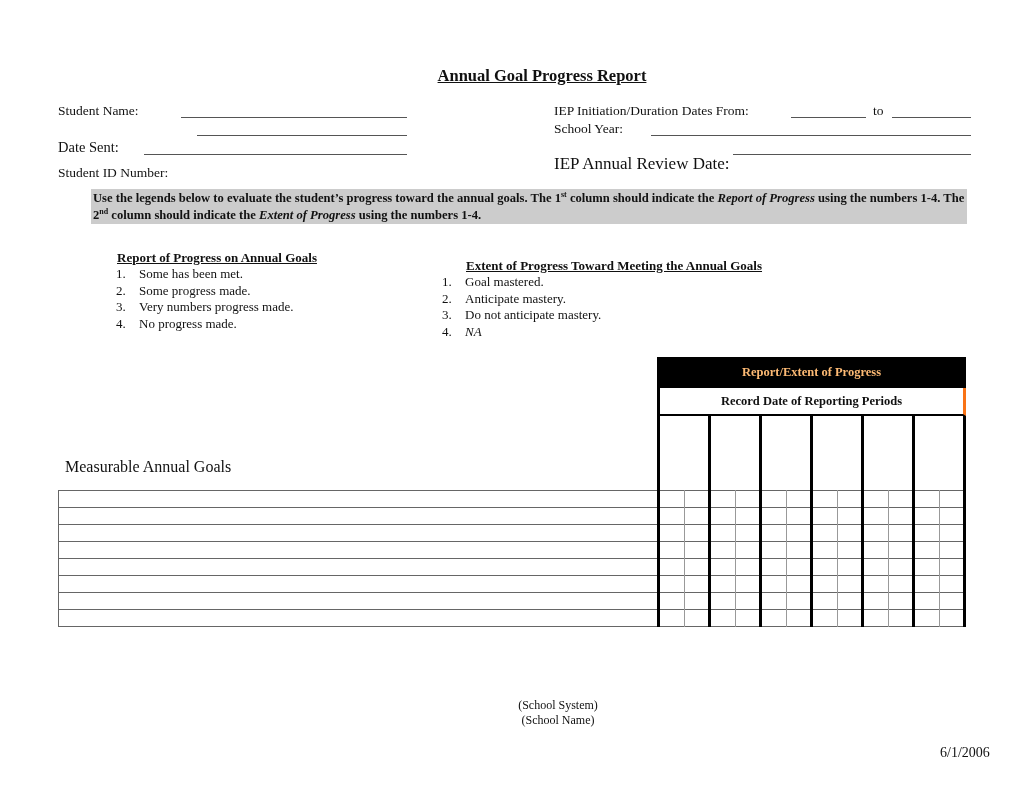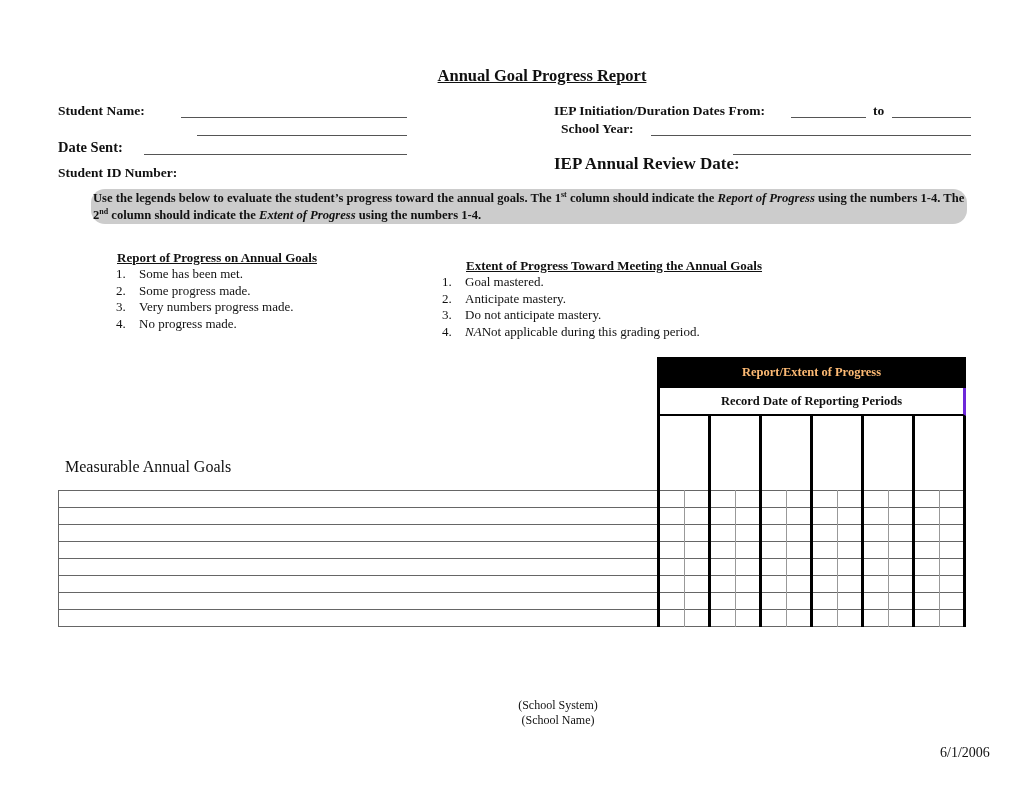--- a/index.html
+++ b/index.html
@@ -1,32 +1,32 @@
 <!DOCTYPE html>
 <html><head>
 <meta charset="utf-8">
 <style>
   html, body { margin: 0; padding: 0; background: #ffffff; }
   body { width: 1024px; height: 791px; position: relative; overflow: hidden;
          font-family: "Liberation Serif", "DejaVu Serif", serif; color: #111; }
   .abs { position: absolute; }
   .title { left: 0; width: 1084px; top: 66px; text-align: center; font-size: 16.5px; font-weight: bold; text-decoration: underline; }
-  .lbl { font-weight: bold; font-size: 13.5px; white-space: nowrap; }
+  .lbl { font-weight: normal; font-size: 13.5px; white-space: nowrap; }
   .line { border-bottom: 1px solid #555; height: 0; }
   .instr { left: 91px; top: 189px; width: 876px; height: 35px; background: #cccccc;
-           font-weight: bold; font-size: 12.6px; line-height: 17px; padding: 1px 2px; box-sizing: border-box; border-radius: 14px; }
+           font-weight: bold; font-size: 12.6px; line-height: 17px; padding: 1px 2px; box-sizing: border-box; }
   .instr sup { font-size: 8px; line-height: 0; }
   .legend-title { font-weight: bold; font-size: 13px; text-decoration: underline; white-space: nowrap; }
   .legend-list { font-size: 13px; line-height: 16.5px; margin: 0; padding: 0; list-style: none; }
   .legend-list li { display: flex; white-space: nowrap; }
   .legend-list .num { width: 23px; flex: none; }
   .hdr-black { left: 657px; top: 357px; width: 309px; height: 31px; background: #000; color: #fdba74;
                font-weight: bold; font-size: 12.5px; display: flex; align-items: center; justify-content: center; }
   .hdr-white { left: 657px; top: 388px; width: 309px; height: 28px; box-sizing: border-box;
-               border-left: 3px solid #000; border-right: 3px solid #6d28d9; border-bottom: 2px solid #000;
+               border-left: 3px solid #000; border-right: 3px solid #f97316; border-bottom: 2px solid #000;
                font-weight: bold; font-size: 12.5px; display: flex; align-items: center; justify-content: center; background:#fff; }
   .date-cols { left: 657px; top: 416px; width: 309px; height: 211px; display: flex; }
   .date-col { flex: 1; border-left: 3px solid #000; box-sizing: border-box; height: 100%; position: relative; }
   .date-col:last-child { border-right: 3px solid #000; }
   .date-col .mid { position: absolute; left: 50%; top: 74px; bottom: 0; border-left: 1px solid #999; }
   .goals-label { left: 65px; top: 458px; font-size: 16px; }
   .goals-table { left: 58px; top: 490px; width: 908px; height: 137px; border-left: 1px solid #666; border-bottom: 1px solid #666; box-sizing: border-box; }
   .goal-row { height: 17px; border-top: 1px solid #666; box-sizing: border-box; }
   .footer-sys { left: 0; width: 1116px; top: 698px; text-align: center; font-size: 12px; line-height: 15px; }
   .footer-date { left: 940px; top: 745px; font-size: 14px; }
@@ -40,21 +40,21 @@
 <div class="abs line" style="left:181px;top:117px;width:226px;"></div>
 <div class="abs lbl" style="left:58px;top:121px;margin-top:44px;">Student ID Number:</div>
 <div class="abs line" style="left:197px;top:135px;width:210px;"></div>
 <div class="abs lbl" style="left:58px;top:139px;font-size:14.5px;">Date Sent:</div>
 <div class="abs line" style="left:144px;top:154px;width:263px;"></div>
 
 <div class="abs lbl" style="left:554px;top:103px;">IEP Initiation/Duration Dates From:</div>
 <div class="abs line" style="left:791px;top:117px;width:75px;"></div>
 <div class="abs lbl" style="left:873px;top:103px;">to</div>
 <div class="abs line" style="left:892px;top:117px;width:79px;"></div>
-<div class="abs lbl" style="left:554px;top:121px;margin-left:7px;">School Year:</div>
+<div class="abs lbl" style="left:554px;top:121px;">School Year:</div>
 <div class="abs line" style="left:651px;top:135px;width:320px;"></div>
 <div class="abs lbl" style="left:554px;top:154px;font-size:17px;text-align:right;">IEP Annual Review Date:</div>
 <div class="abs line" style="left:733px;top:154px;width:238px;"></div>
 
 <div class="abs instr">
   <span>Use the legends below to evaluate the student’s progress toward the annual goals.  The 1</span><sup>st</sup><span> column should indicate the </span><i>Report of Progress</i><span> using the numbers 1-4.  The  2</span><sup>nd</sup><span> column  should indicate the </span><i>Extent of Progress</i><span> using the numbers 1-4.</span>
 </div>
 
 <div class="abs" style="left:117px;top:250px;">
   <div class="legend-title">Report of Progress on Annual Goals</div>
@@ -88,21 +88,20 @@
       <span class="num">2.</span>
       <span>Anticipate mastery.</span>
     </li>
   <li>
       <span class="num">3.</span>
       <span>Do not anticipate mastery.</span>
     </li>
   <li>
       <span class="num">4.</span>
       <i>NA</i>
-      <span> Not applicable during this grading period.</span>
     </li>
 </ul>
 
 <div class="abs hdr-black">Report/Extent of Progress</div>
 <div class="abs hdr-white">Record Date of Reporting Periods</div>
 
 <div class="abs goals-label">Measurable Annual Goals</div>
 
 <div class="abs goals-table">
   <div class="goal-row"></div>

